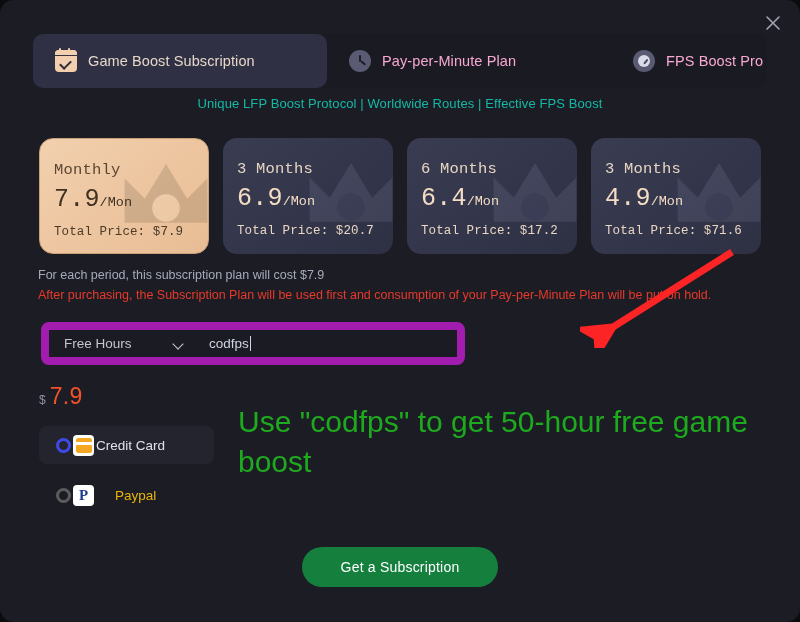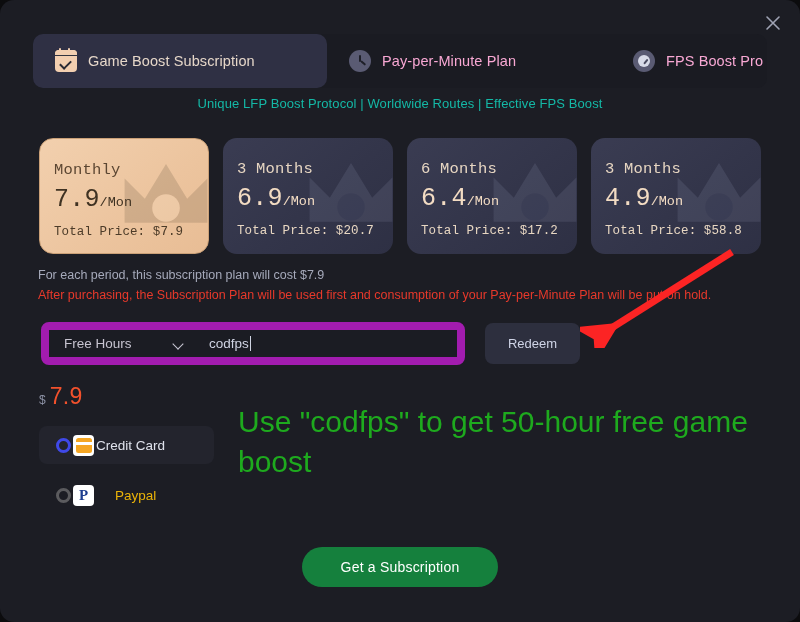--- a/index.html
+++ b/index.html
@@ -491,39 +491,38 @@
       <span class="crown">
         <svg viewBox="0 0 100 100">
             <path d="M5 78 L5 30 L27 52 L50 14 L73 52 L95 30 L95 78 Z" fill="#c9d0ef"></path>
             <circle cx="50" cy="62" r="15" fill="#8e97c4"></circle>
           </svg>
       </span>
       <div class="card-title">3 Months</div>
       <div class="card-price">
         <span class="big">4.9</span><span class="unit">/Mon</span>
       </div>
-      <div class="card-total">Total Price: $58.8</div>
+      <div class="card-total">Total Price: $71.6</div>
     </div>
 
   </div>
 
   <div class="info-line">For each period, this subscription plan will cost $7.9</div>
   <div class="warn-line">After purchasing, the Subscription Plan will be used first and consumption of your Pay-per-Minute Plan will be put on hold.</div>
 
   <div class="redeem-field">
     <div class="redeem-select">
       <span>Free Hours</span>
       <span class="chev"></span>
     </div>
     <div class="redeem-input">
       <span>codfps</span>
         <span class="caret"></span>
     </div>
   </div>
-  <div class="redeem-btn">Redeem</div>
 
   <div class="total-price">
     <span class="cur">$</span>
     <span class="amt">7.9</span>
   </div>
 
   <div class="pay-opt p1">
     <span class="radio on"></span>
     <span class="ic-card"></span>
     <span class="pm-label">Credit Card</span>

